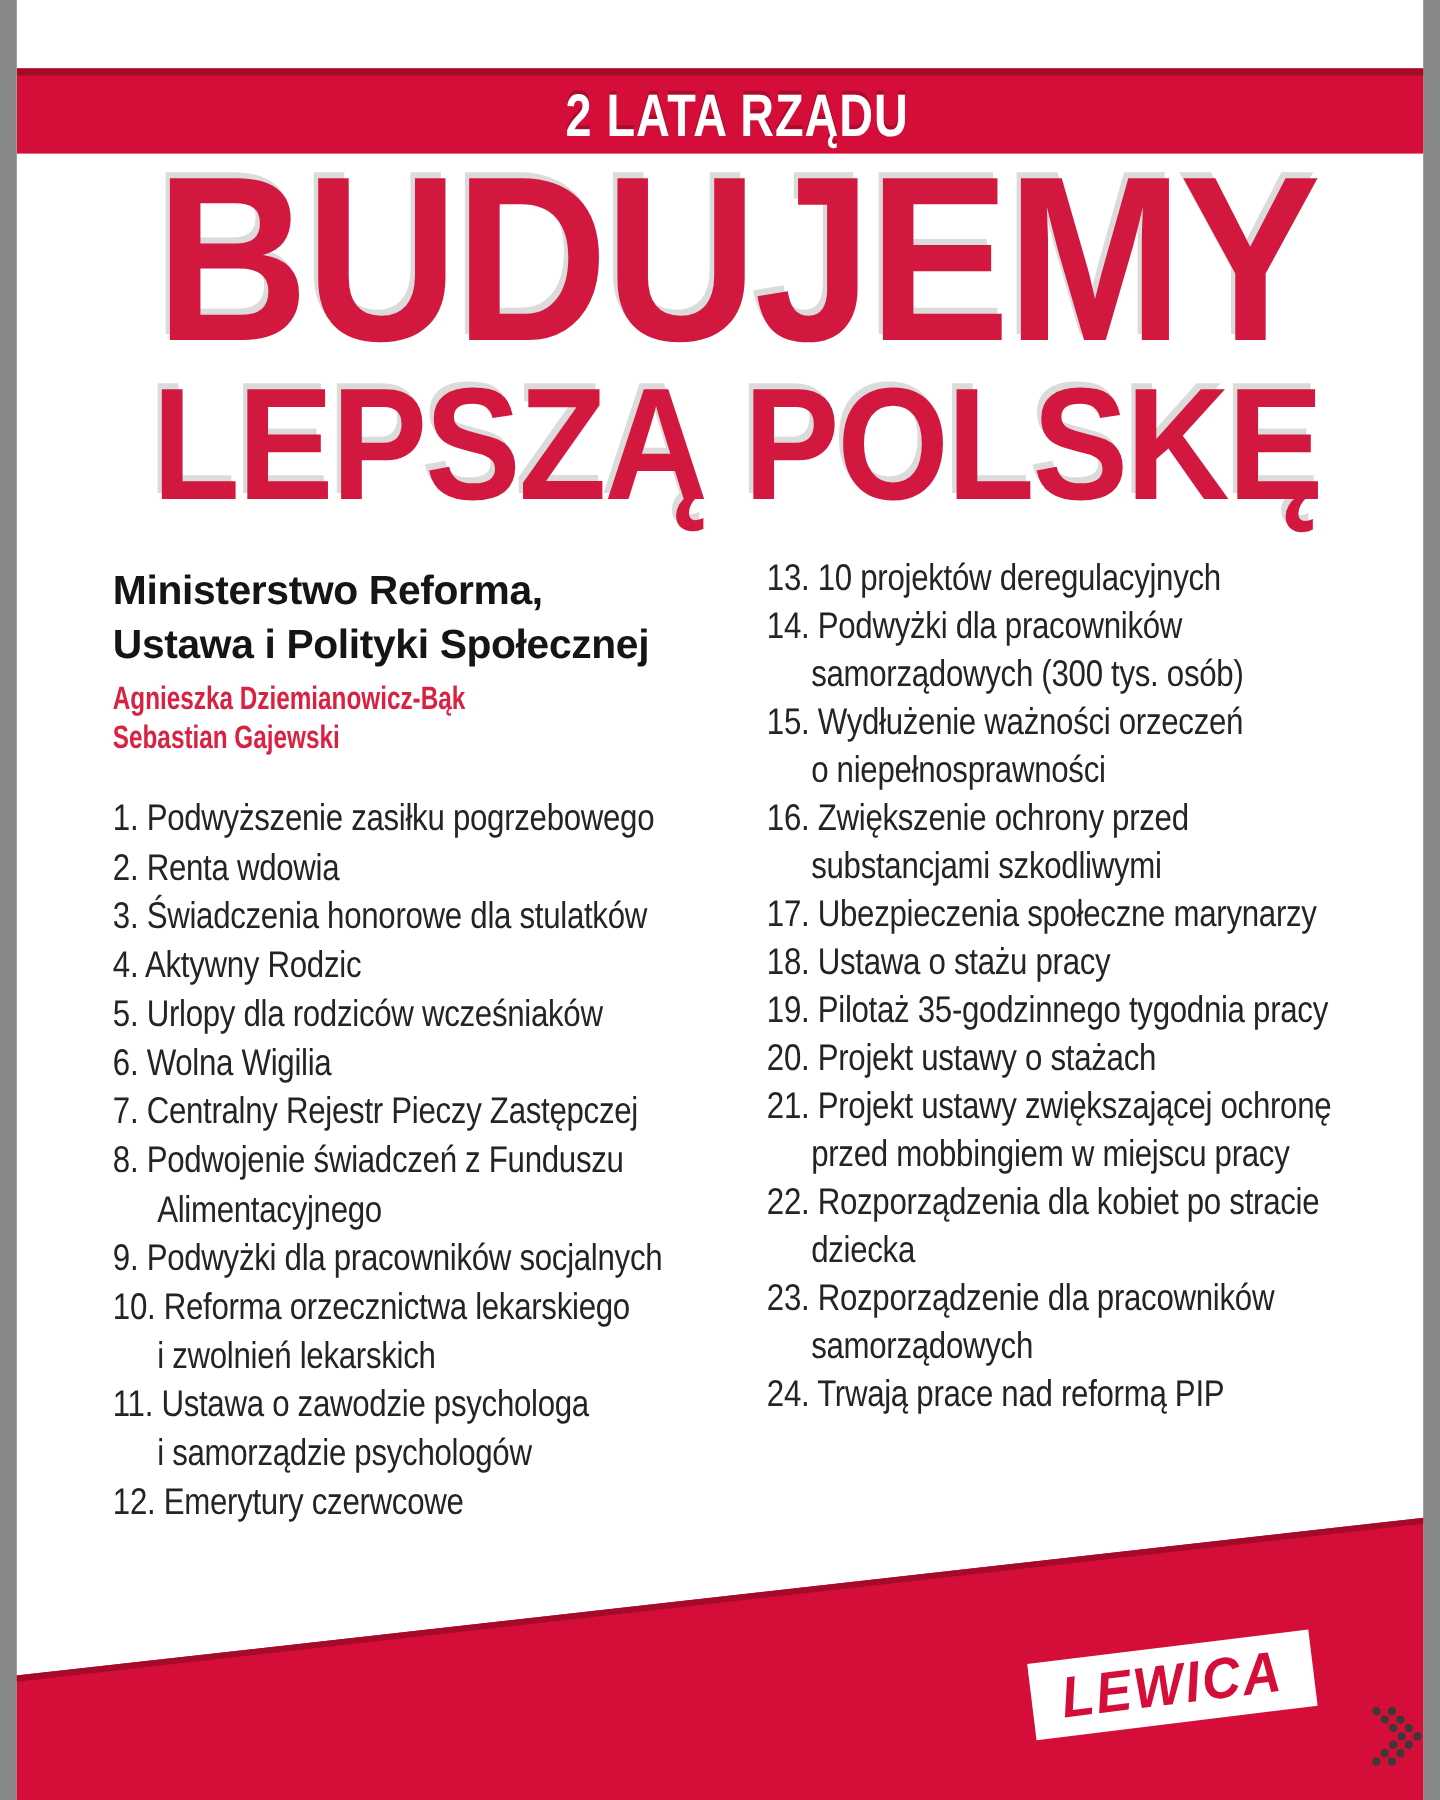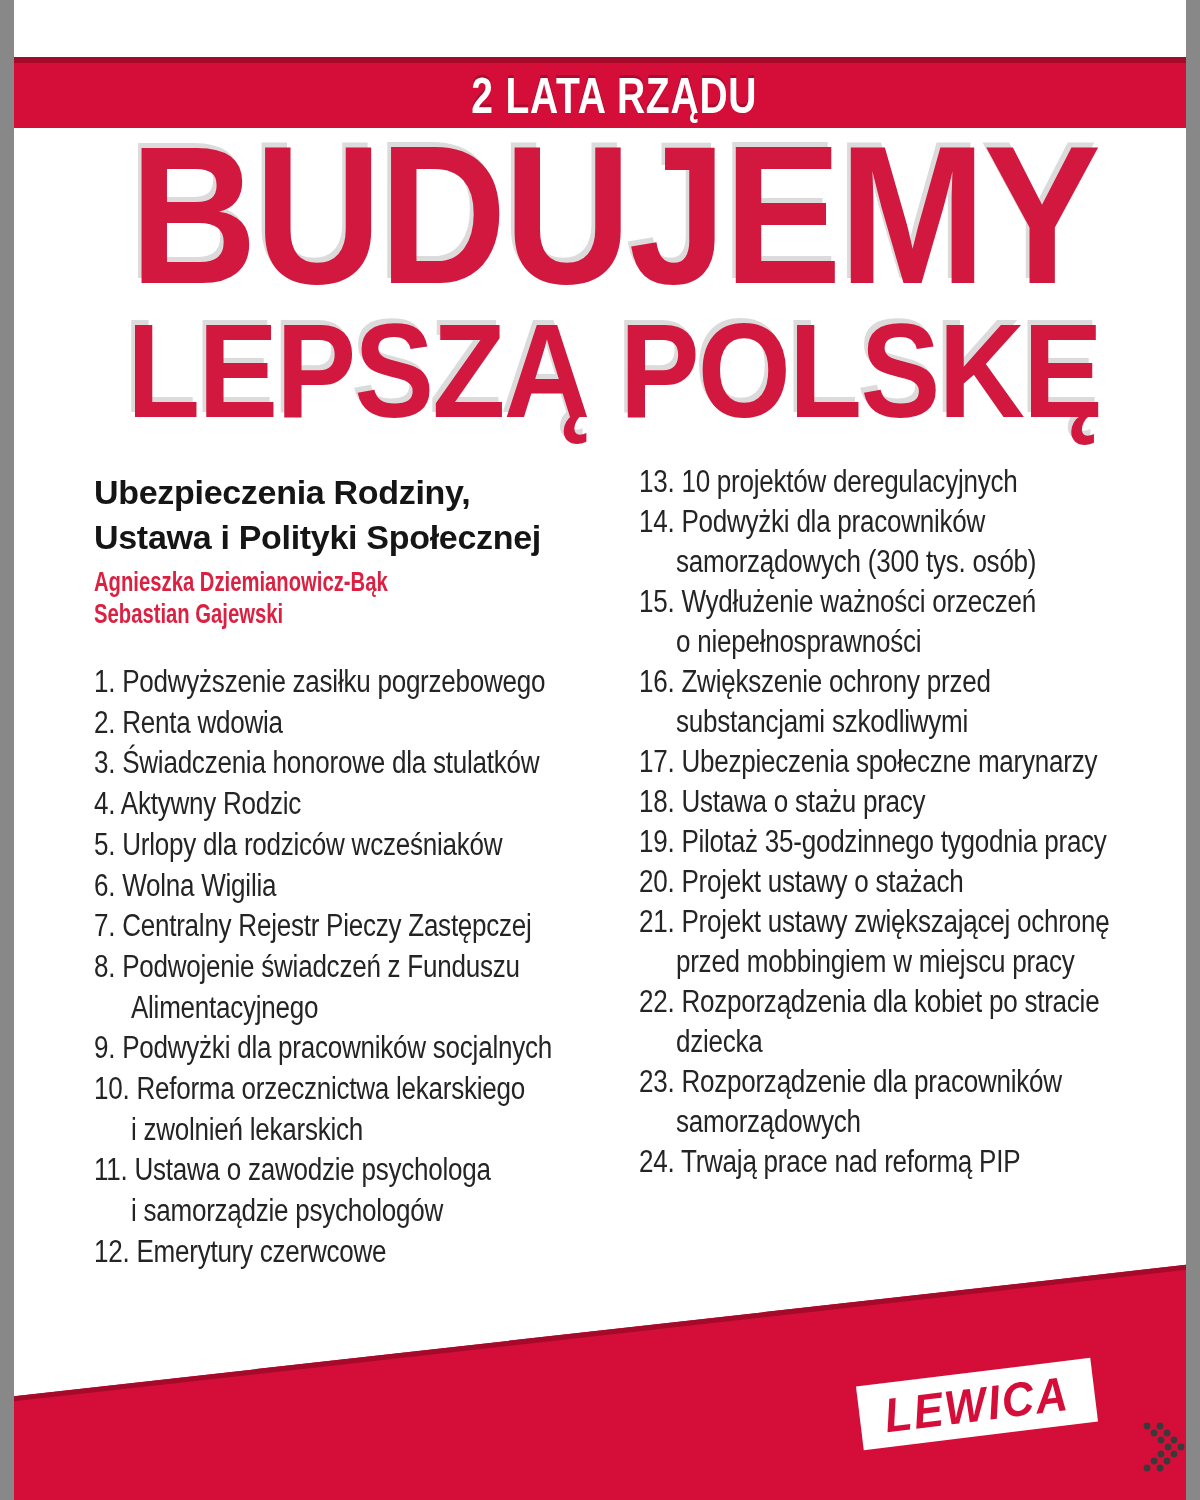--- a/index.html
+++ b/index.html
@@ -82,21 +82,21 @@
 <div class="page">
 
   <div class="top-banner">
     <span class="banner-text">2 LATA RZĄDU</span>
   </div>
 
   <div class="title-line title-1">BUDUJEMY</div>
   <div class="title-line title-2">LEPSZĄ POLSKĘ</div>
 
   <div class="ministry-heading">
-    <div>Ubezpieczenia Rodziny,</div>
+    <div>Ministerstwo Reforma,</div>
     <div>Ustawa i Polityki Społecznej</div>
   </div>
 
   <div class="ministers">
     <div>Agnieszka Dziemianowicz-Bąk</div>
     <div>Sebastian Gajewski</div>
   </div>
 
   <div class="list list-left" id="left-list">
       <div class="item">

